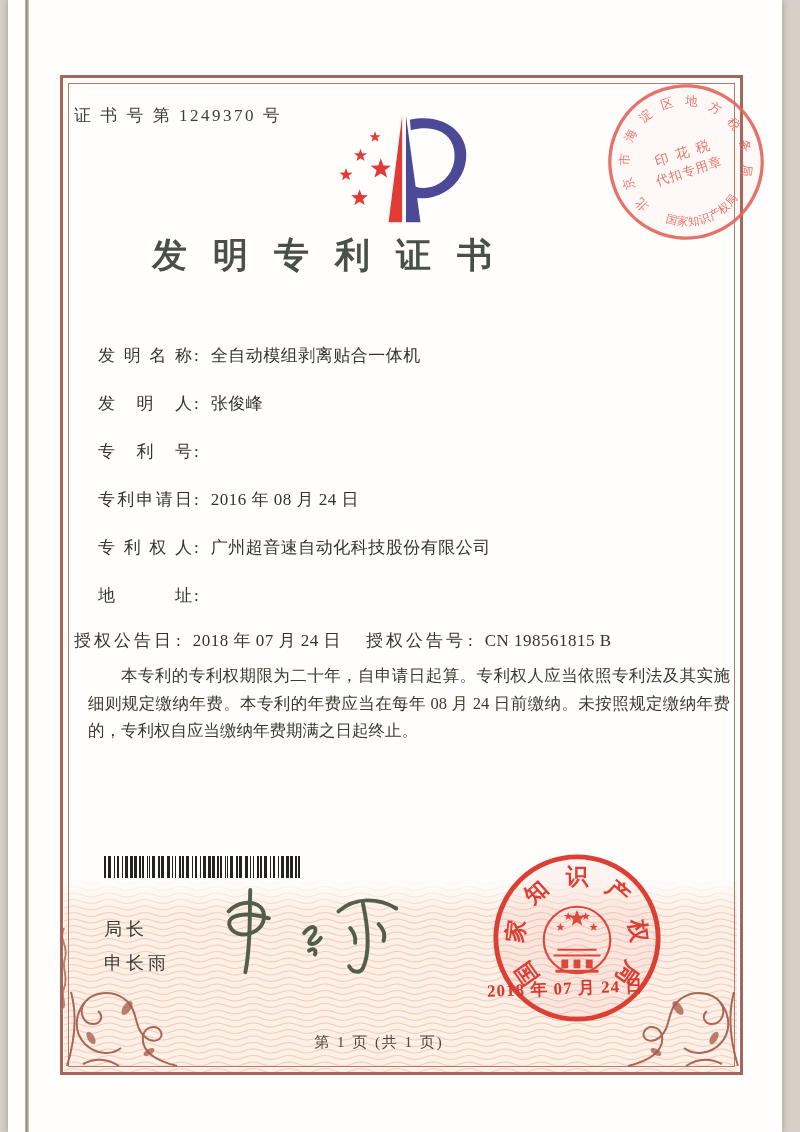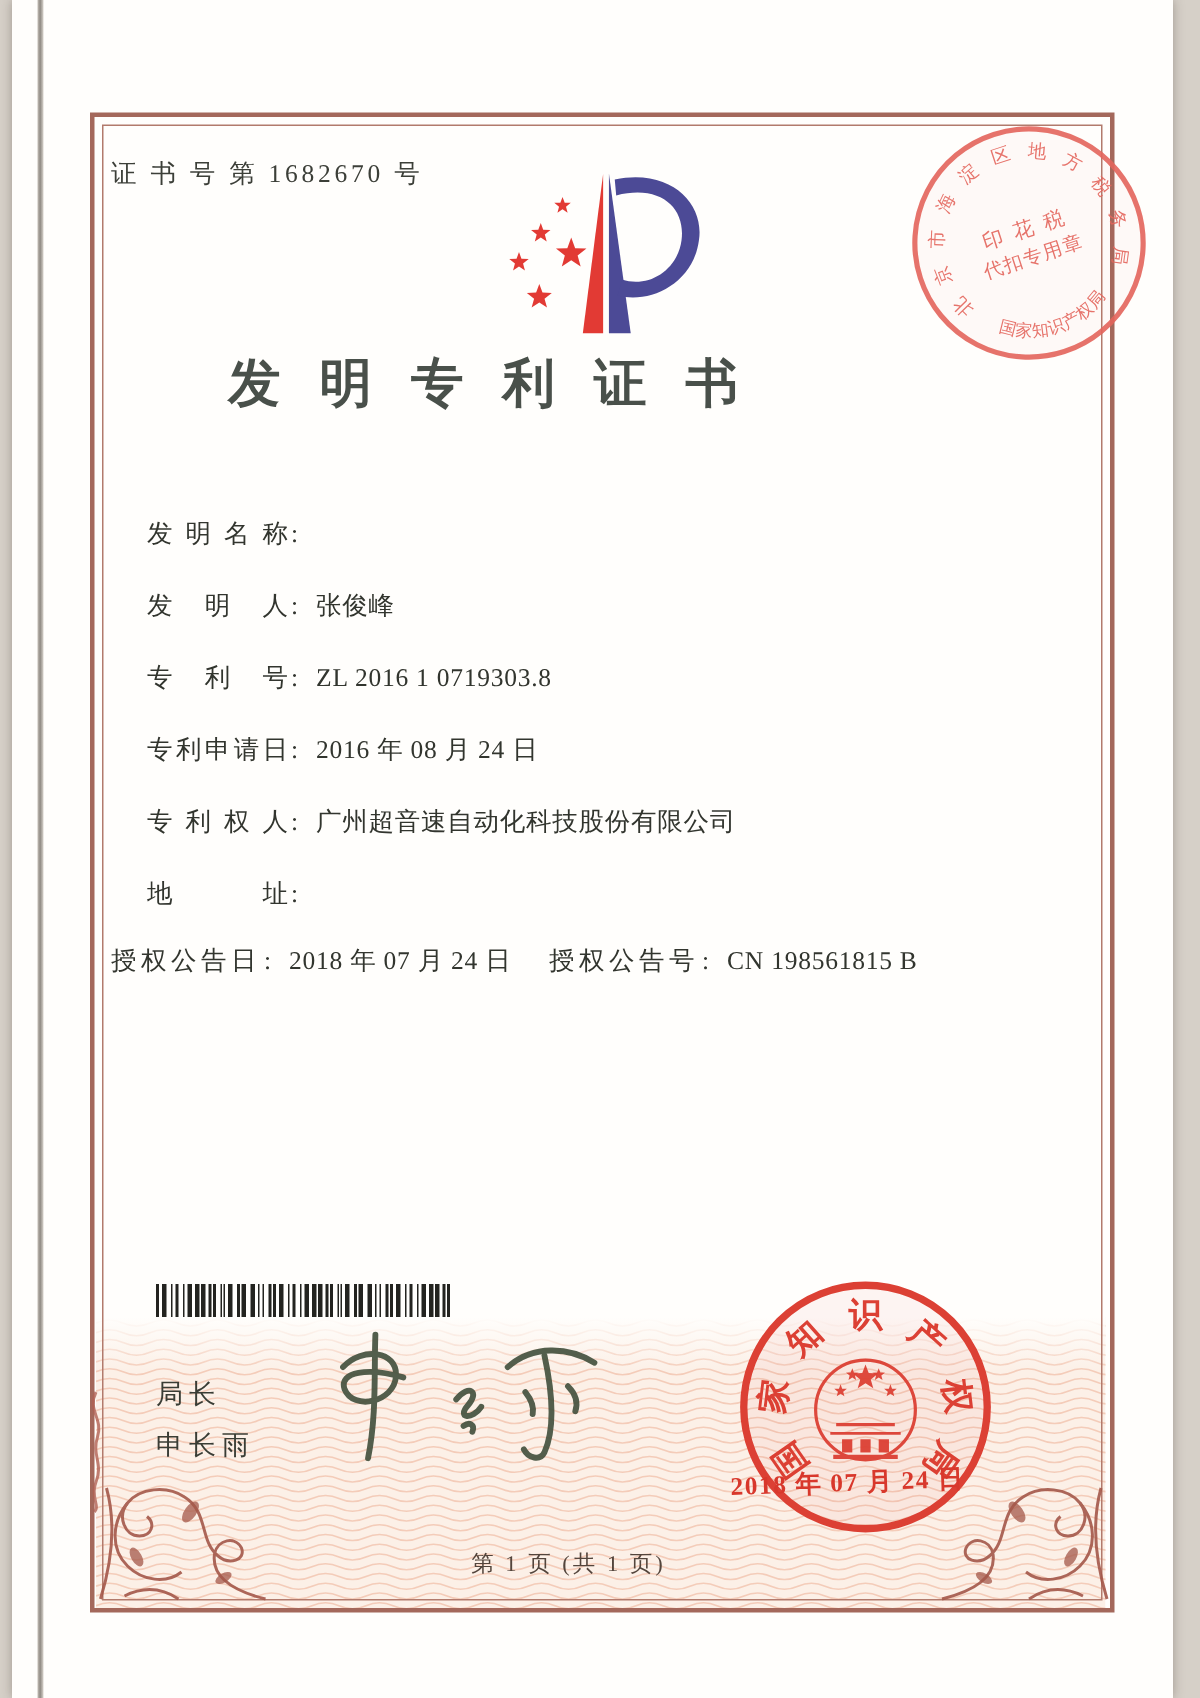--- a/index.html
+++ b/index.html
@@ -86,21 +86,21 @@
   <g fill="#a4584a" opacity="0.75">
     <ellipse cx="52" cy="22" rx="4" ry="8" transform="rotate(-35 52 22)"></ellipse>
     <ellipse cx="88" cy="52" rx="3.5" ry="7" transform="rotate(30 88 52)"></ellipse>
     <ellipse cx="30" cy="66" rx="3" ry="6" transform="rotate(-60 30 66)"></ellipse>
   </g>
 </svg>
 <svg class="abs curl-left" width="18" height="84" viewBox="0 0 18 84">
   <path d="M9,2 C3,14 14,20 10,32 C6,44 14,50 9,62 C5,72 12,78 8,82" stroke="#b06052" fill="none" stroke-width="2" opacity="0.8"></path>
 </svg>
 
-<div class="abs cert-no">证 书 号 第 1682670 号</div>
+<div class="abs cert-no">证 书 号 第 1249370 号</div>
 
 <svg class="abs logo" id="logo-svg" width="146" height="118" viewBox="0 0 150 122">
   <polygon points="72,6 58,116 72,116" fill="#e23a34"></polygon>
   <polygon points="76,6 76,116 91,116" fill="#4c4a96"></polygon>
   <path d="M80,10 C120,2 142,28 138,52 C134,82 104,96 82,90 L85,79 C103,85 123,73 126,52 C129,30 112,13 81,21 Z" fill="#4c4a96"></path>
 <polygon points="44.0,22.0 45.5,26.0 49.7,26.1 46.4,28.8 47.5,32.9 44.0,30.5 40.5,32.9 41.6,28.8 38.3,26.1 42.5,26.0" fill="#e23a34"></polygon>
     <polygon points="29.0,40.0 30.7,44.6 35.7,44.8 31.8,47.9 33.1,52.7 29.0,49.9 24.9,52.7 26.2,47.9 22.3,44.8 27.3,44.6" fill="#e23a34"></polygon>
     <polygon points="50.0,50.0 52.7,57.3 60.5,57.6 54.4,62.4 56.5,69.9 50.0,65.6 43.5,69.9 45.6,62.4 39.5,57.6 47.3,57.3" fill="#e23a34"></polygon>
     <polygon points="14.0,60.0 15.7,64.6 20.7,64.8 16.8,67.9 18.1,72.7 14.0,69.9 9.9,72.7 11.2,67.9 7.3,64.8 12.3,64.6" fill="#e23a34"></polygon>
     <polygon points="28.0,82.0 30.2,87.9 36.6,88.2 31.6,92.2 33.3,98.3 28.0,94.8 22.7,98.3 24.4,92.2 19.4,88.2 25.8,87.9" fill="#e23a34"></polygon>
@@ -131,30 +131,30 @@
       <text x="116.8" y="135.9" text-anchor="middle" dominant-baseline="central" font-size="11.5" fill="#e4655c" transform="rotate(328.0 116.8 135.9)">局</text>
     </g>
 </svg>
 
 <div class="abs title">发明专利证书</div>
 
 <div class="abs fields">
   <div class="field">
     <span class="flabel">发明名称</span>
       <span class="colon">:</span>
+    <span class="fvalue">全自动模组剥离贴合一体机</span>
   </div>
   <div class="field">
     <span class="flabel">发明人</span>
       <span class="colon">:</span>
     <span class="fvalue">张俊峰</span>
   </div>
   <div class="field">
     <span class="flabel">专利号</span>
       <span class="colon">:</span>
-    <span class="fvalue">ZL 2016 1 0719303.8</span>
   </div>
   <div class="field">
     <span class="flabel">专利申请日</span>
       <span class="colon">:</span>
     <span class="fvalue">2016 年 08 月 24 日</span>
   </div>
   <div class="field">
     <span class="flabel">专利权人</span>
       <span class="colon">:</span>
     <span class="fvalue">广州超音速自动化科技股份有限公司</span>
@@ -167,20 +167,21 @@
     <span class="glabel">授权公告日</span>
       <span class="colon">:</span>
     <span class="fvalue">2018 年 07 月 24 日</span>
     <span class="glabel g2">授权公告号</span>
       <span class="colon">:</span>
     <span class="fvalue">CN 198561815 B</span>
   </div>
 </div>
 
 <div class="abs paras">
+  <p>本专利的专利权期限为二十年，自申请日起算。专利权人应当依照专利法及其实施细则规定缴纳年费。本专利的年费应当在每年 08 月 24 日前缴纳。未按照规定缴纳年费的，专利权自应当缴纳年费期满之日起终止。</p>
 </div>
 
 <div class="abs barcode" id="barcode">
     <span style="width: 2px; margin-right: 2px;"></span>
     <span style="width: 3px; margin-right: 3px;"></span>
     <span style="width: 1px; margin-right: 2px;"></span>
     <span style="width: 2px; margin-right: 3px;"></span>
     <span style="width: 1px; margin-right: 2px;"></span>
     <span style="width: 3px; margin-right: 2px;"></span>
     <span style="width: 3px; margin-right: 1px;"></span>

